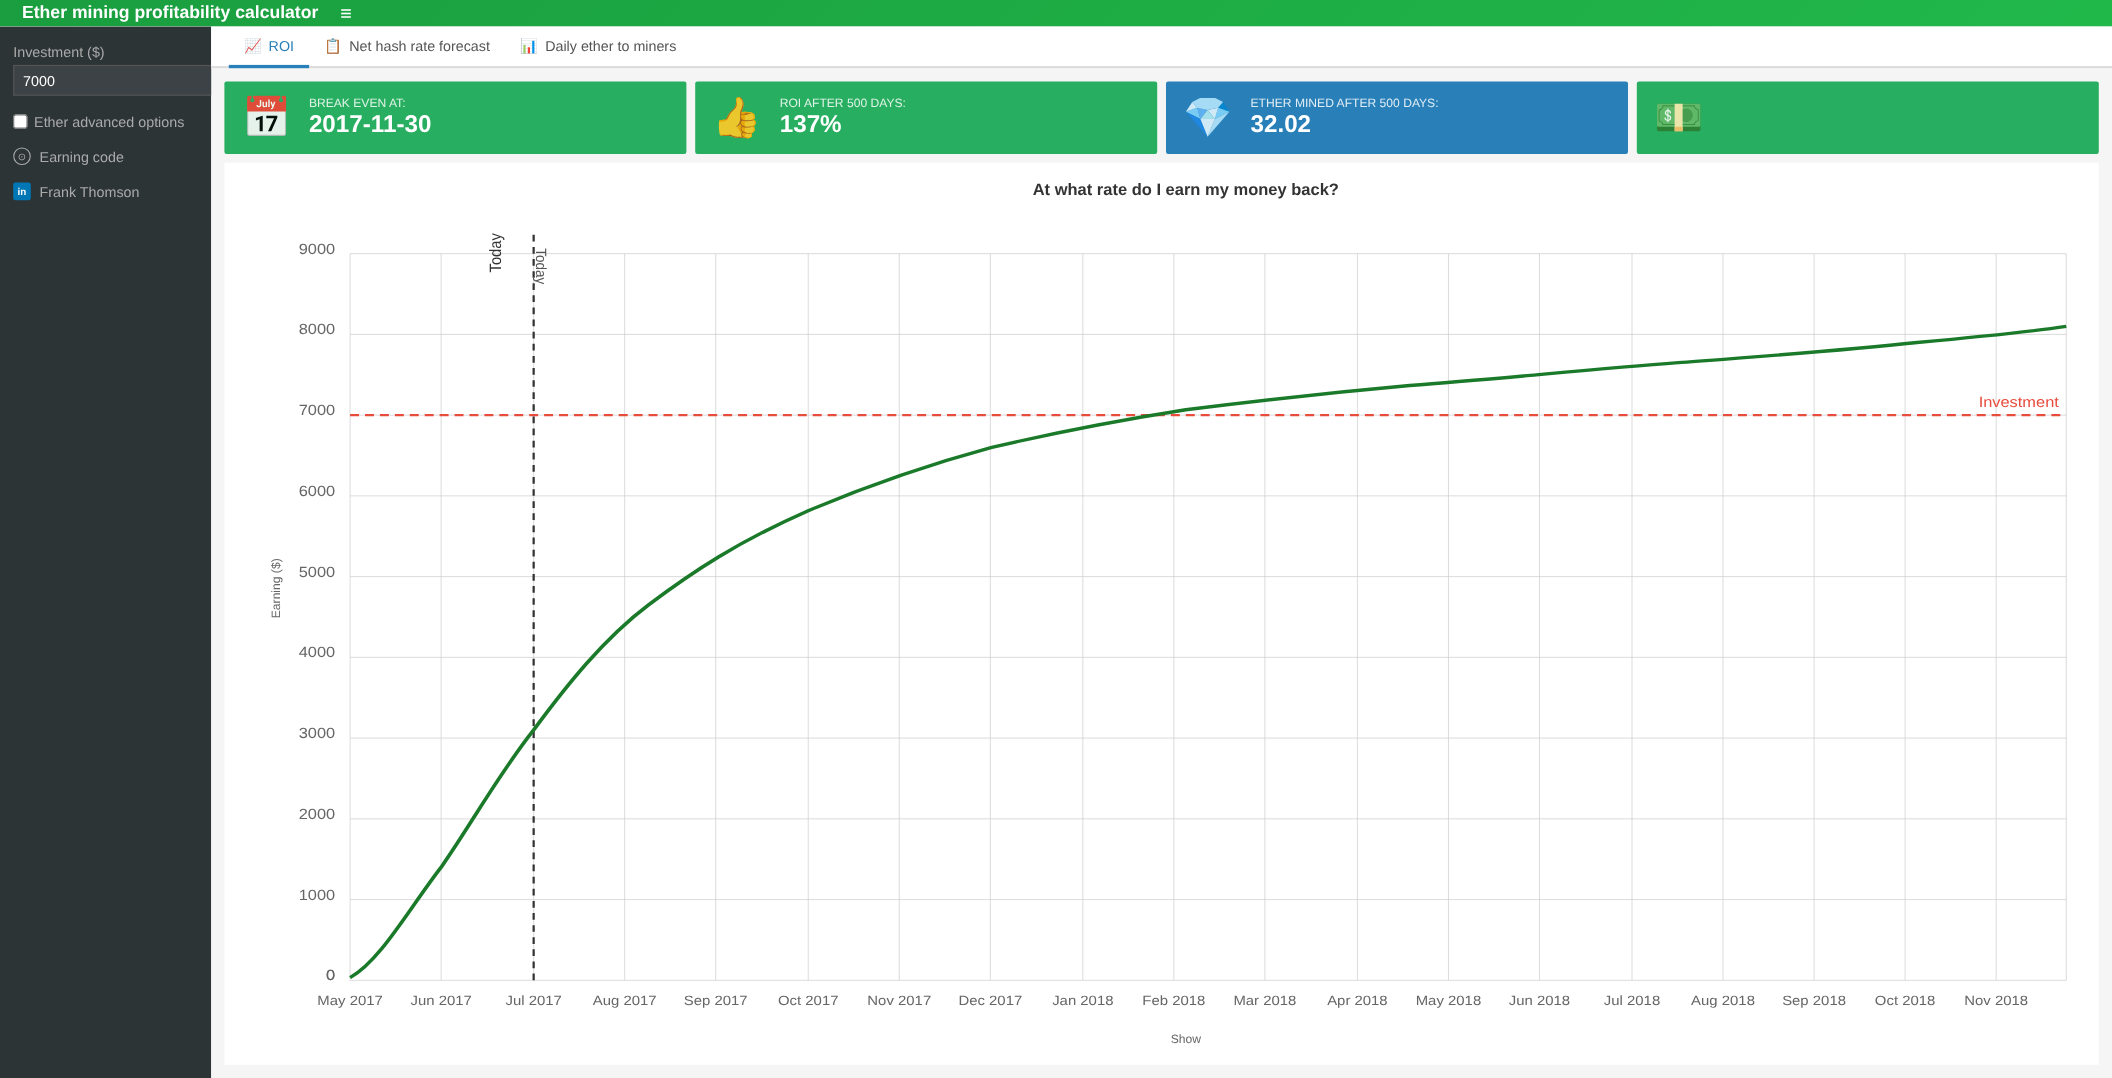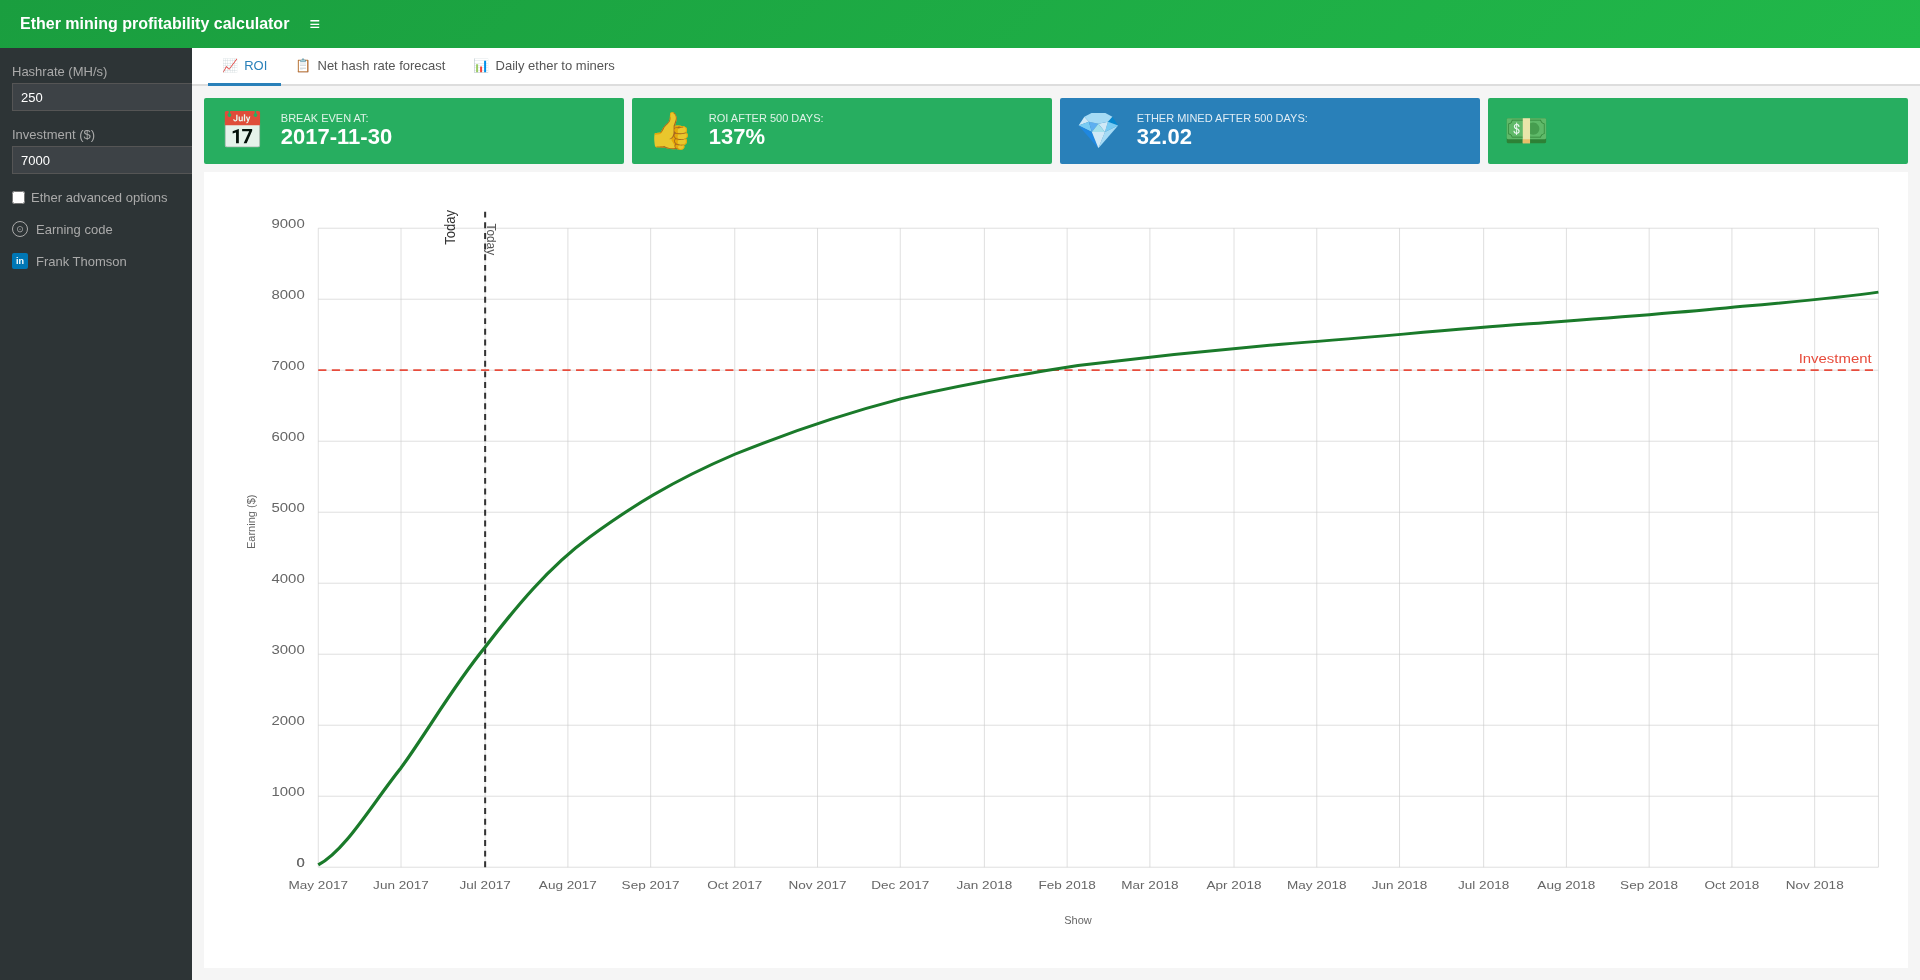--- a/index.html
+++ b/index.html
@@ -2,21 +2,21 @@
 <html><head>
   <meta charset="utf-8">
   <style>
     * { box-sizing: border-box; margin: 0; padding: 0; }
     body { font-family: Arial, sans-serif; background: #f0f0f0; display: flex; flex-direction: column; height: 980px; overflow: hidden; }
 
     
     #topnav {
       background: #1db954;
       background: linear-gradient(135deg, #1a9e3f 0%, #21b84a 100%);
-      height: 48px;
+      height: 24px;
       display: flex;
       align-items: center;
       padding: 0 20px;
       gap: 20px;
       flex-shrink: 0;
     }
     #topnav .app-title {
       color: white;
       font-size: 16px;
       font-weight: bold;
@@ -245,30 +245,20 @@
 <body>
 
 <nav id="topnav">
   <span class="app-title">Ether mining profitability calculator</span>
   <span class="hamburger">≡</span>
 </nav>
 
 <div id="main-layout">
 
   <aside id="sidebar">
-    <div>
-      <div class="sidebar-field-label">Hashrate (MH/s)</div>
-      <div class="sidebar-input-wrap">
-        <input class="sidebar-input" type="number" value="250" style="">
-        <div class="sidebar-spinner">
-          <button>▲</button>
-          <button>▼</button>
-        </div>
-      </div>
-    </div>
 
     <div>
       <div class="sidebar-field-label">Investment ($)</div>
       <div class="sidebar-input-wrap">
         <input class="sidebar-input" type="number" value="7000" style="">
         <div class="sidebar-spinner">
           <button>▲</button>
           <button>▼</button>
         </div>
       </div>
@@ -329,20 +319,21 @@
           <span class="stat-label">ETHER MINED AFTER 500 DAYS:</span>
           <span class="stat-value">32.02</span>
         </div>
       </div>
       <div class="stat-card green">
         <span class="stat-icon">💵</span>
       </div>
     </div>
 
     <div id="chart-container">
+      <div id="chart-title">At what rate do I earn my money back?</div>
       <div id="chart-wrap">
         <span id="y-axis-label">Earning ($)</span>
         <svg id="chart-svg" viewBox="0 0 1200 600" preserveAspectRatio="none">
 
           <defs>
             <pattern id="grid" width="63.16" height="60" patternUnits="userSpaceOnUse">
               <path d="M 63.16 0 L 0 0 0 60" fill="none" stroke="#e0e0e0" stroke-width="0.5"></path>
             </pattern>
           </defs>
 

